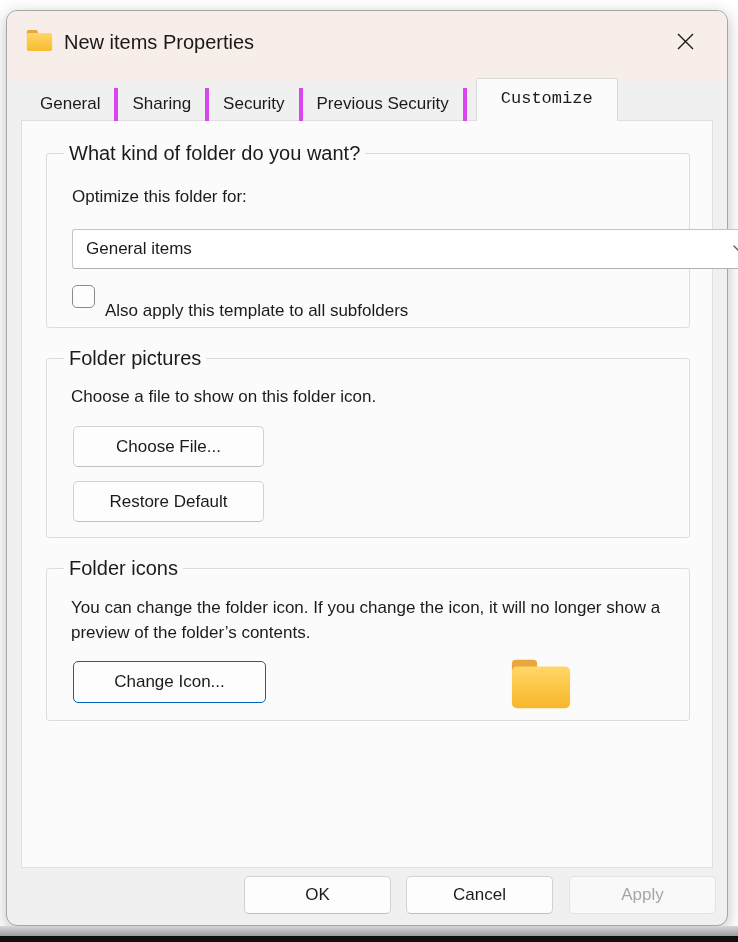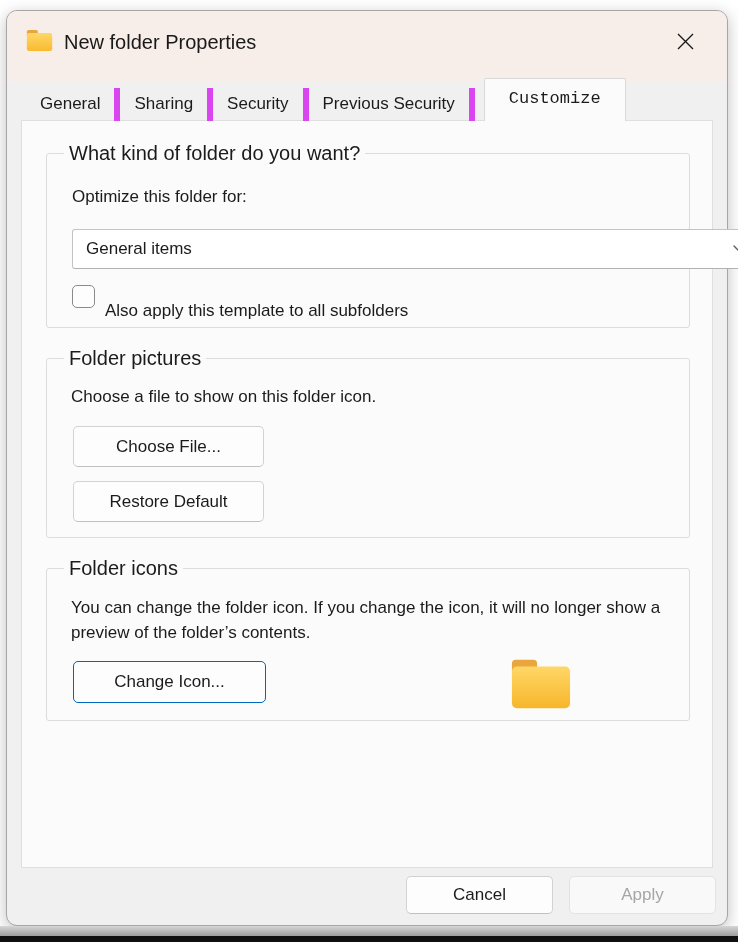--- a/index.html
+++ b/index.html
@@ -25,21 +25,21 @@
   .titlebar-icon { position:absolute; left:19px; top:18px; width:27px; height:23px; }
   .titlebar-title { position:absolute; left:57px; top:20px; font-size:20px; color:#191919; white-space:nowrap; }
   .close-btn {
     position:absolute; right:20px; top:11px; width:44px; height:38px;
     display:flex; align-items:center; justify-content:center; cursor:default;
   }
   
   .tabstrip { position:absolute; left:19px; top:68px; height:42px; display:flex; align-items:flex-end; z-index:3; }
   .tab {
     height:33px; line-height:32px; padding:0 14px; font-size:17px;
-    color:#1b1b1b; border-right:6px solid #d946ef; white-space:nowrap;
+    color:#1b1b1b; border-right:4px solid #d946ef; white-space:nowrap;
   }
   .tab.active {
     height:42px; line-height:40px; padding:0 24px; margin-left:9px;
     background:var(--panel-bg,#fbfbfb);
     border:1px solid #d9d9d9; border-bottom:none; border-radius:2px 2px 0 0;
     position:relative; z-index:5;font-family:Liberation Mono, monospace;
   }
   .panel {
     position:absolute; left:14px; top:109px; width:692px; height:748px;
     background:var(--panel-bg,#fbfbfb); border:1px solid #dfdfdf;
@@ -92,21 +92,21 @@
     <svg class="titlebar-icon" viewBox="0 0 32 27">
       <defs>
         <linearGradient id="fg1" x1="0" y1="0" x2="0" y2="1">
           <stop offset="0" stop-color="#ffd767"></stop>
             <stop offset="1" stop-color="#f9ba2e"></stop>
         </linearGradient>
       </defs>
       <rect x="1" y="1" width="13" height="9" rx="2" fill="#e9a63c"></rect>
       <rect x="1" y="4.5" width="30" height="21.5" rx="2.5" fill="url(#fg1)"></rect>
     </svg>
-    <div class="titlebar-title">New folder Properties</div>
+    <div class="titlebar-title">New items Properties</div>
     <div class="close-btn">
       <svg width="23" height="23" viewBox="0 0 23 23">
         <path d="M4 4 L19 19 M19 4 L4 19" stroke="#1a1a1a" stroke-width="1.4" fill="none"></path>
       </svg>
     </div>
   </div>
 
   <div class="tabstrip">
     <div class="tab">General</div>
     <div class="tab">Sharing</div>
@@ -148,19 +148,20 @@
 
     <div class="group" id="group-pictures" style="top:237px; height:180px;">
       <div class="group-label">Folder pictures</div>
       <div class="g-text" style="left:24px; top:28px;">Choose a file to show on this folder icon.</div>
       <button class="btn" style="left:26px; top:67px; width:191px; height:41px;">Choose File...</button>
       <button class="btn" style="left:26px; top:122px; width:191px; height:41px;">Restore Default</button>
     </div>
 
   </div>
 
+  <button class="btn footer-btn" id="btn-ok">OK</button>
   <button class="btn footer-btn" id="btn-cancel">Cancel</button>
   <button class="btn footer-btn disabled" id="btn-apply" aria-disabled="true">Apply</button>
 
 </div>
 
 <div class="under-strip"></div>
 <div class="black-bar"></div>
 
 </body></html>

